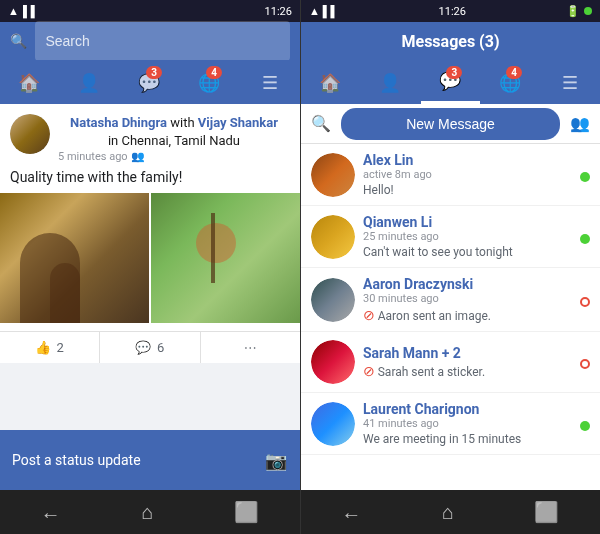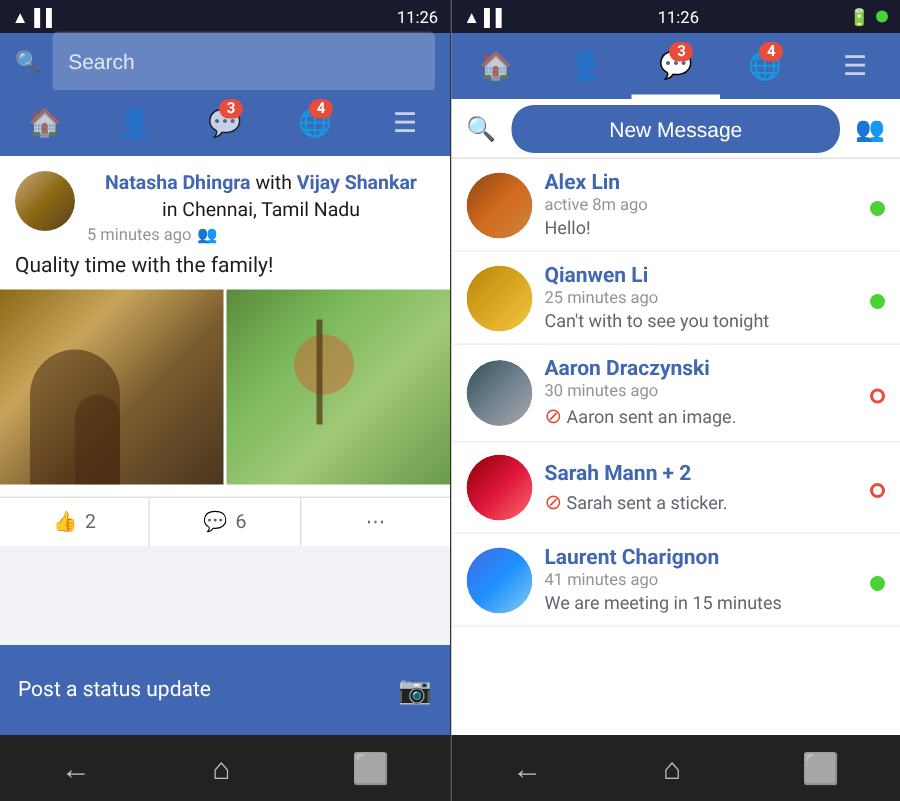--- a/index.html
+++ b/index.html
@@ -475,20 +475,23 @@
         <span>▲</span>
         <span>▌▌</span>
       </div>
       <span>11:26</span>
       <div style="display:flex;align-items:center;gap:4px;">
         <span>🔋</span>
         <span class="online-dot"></span>
       </div>
     </div>
 
+    <div class="messages-header">
+      <span>Messages (3)</span>
+    </div>
 
     <div class="right-nav-tabs">
       <div class="nav-tab">
         <span>🏠</span>
       </div>
       <div class="nav-tab">
         <span>👤</span>
       </div>
       <div class="nav-tab active">
         <span>💬</span>
@@ -525,21 +528,21 @@
       </div>
       <div class="msg-status status-green"></div>
     </div>
         <div class="message-item">
       <div class="msg-avatar">
         <div class="msg-avatar-inner av-2"></div>
       </div>
       <div class="msg-content">
         <div class="msg-name">Qianwen  Li</div>
         <div class="msg-time">25 minutes ago</div>
-        <div class="msg-preview">Can't with to see you tonight</div>
+        <div class="msg-preview">Can't wait to see you tonight</div>
       </div>
       <div class="msg-status status-green"></div>
     </div>
         <div class="message-item">
       <div class="msg-avatar">
         <div class="msg-avatar-inner av-3"></div>
       </div>
       <div class="msg-content">
         <div class="msg-name">Aaron Draczynski</div>
         <div class="msg-time">30 minutes ago</div>

